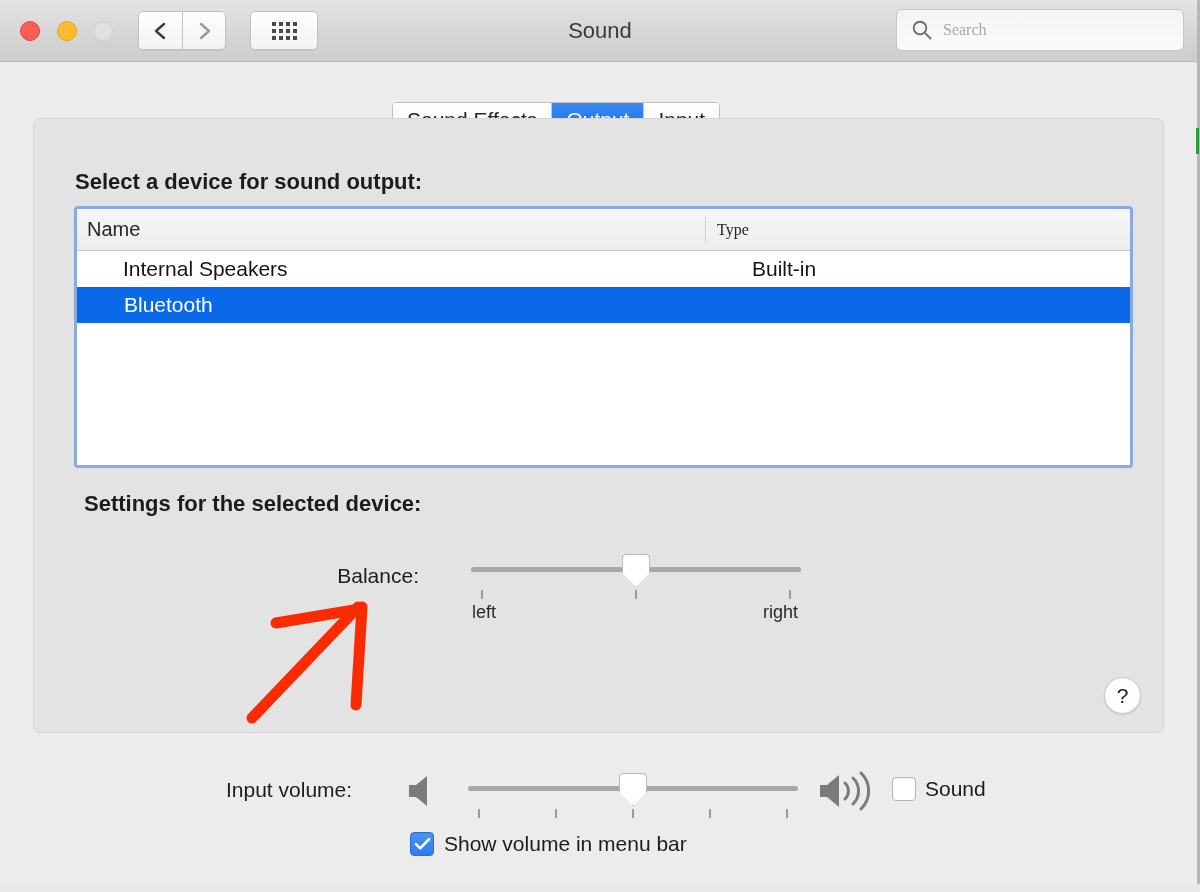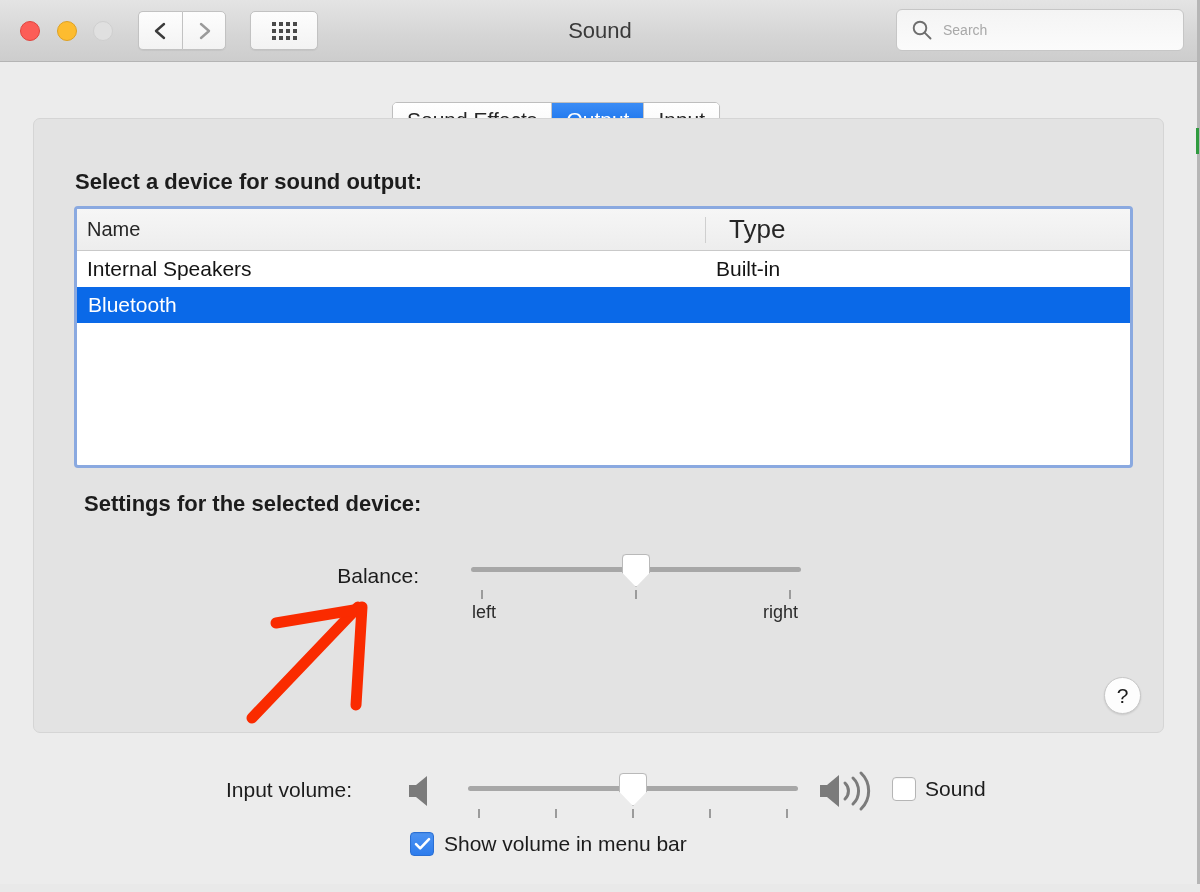--- a/index.html
+++ b/index.html
@@ -80,22 +80,22 @@
     left: 896px; top: 9px;
     width: 288px; height: 42px;
     border-radius: 6px;
     background: linear-gradient(to bottom, #f4f4f4, #fbfbfb);
     border: 1px solid #c6c6c6;
     display: flex; align-items: center;
   }
   #search-icon { margin-left: 14px; flex: 0 0 auto; }
   #search-input {
     border: none; outline: none; background: transparent;
-    font-family: Liberation Sans, sans-serif;
-    font-size: 14px;
+    font-family: Liberation Serif, serif;
+    font-size: 16px;
     color: #9a9a9a;
     margin-left: 10px;
     width: 200px;
   }
   #search-input::placeholder { color: #a8a8a8; }
 
   
   #tabbar {
     position: absolute;
     left: 392px; top: 102px;
@@ -152,29 +152,30 @@
   }
   #table-header {
     position: relative;
     height: 42px;
     background: linear-gradient(to bottom, #f6f6f6, #ededed);
     border-bottom: 1px solid #c9c9c9;
     display: flex;
     align-items: center;
   }
   .col-name { width: 628px; padding-left: 10px; font-size: 20px; color: #262626; }
-  .col-type { flex: 1; padding-left: 23px; font-size: 26px; color: #262626;
-              border-left: 1px solid #cfcfcf; height: 26px; display: flex; align-items: center; }
+  .col-type { flex: 1; padding-left: 11px; font-size: 16px; color: #262626;
+              border-left: 1px solid #cfcfcf; height: 26px; display: flex; align-items: center; font-family: Liberation Serif, serif; }
   .trow {
     display: flex;
     align-items: center;
     height: 36px;
     font-size: 21px;
     color: #141414;
     background: #ffffff;
+    padding-left: 36px;
   }
   .trow.selected { background: #0a69e8; color: #ffffff; }
   .trow .cell-name { width: 628px; padding-left: 10px; }
   .trow .cell-type { flex: 1; padding-left: 11px; }
 
   #settings-label {
     position: absolute;
     left: 50px; top: 372px;
     font-size: 22px;
     color: #1c1c1c;

